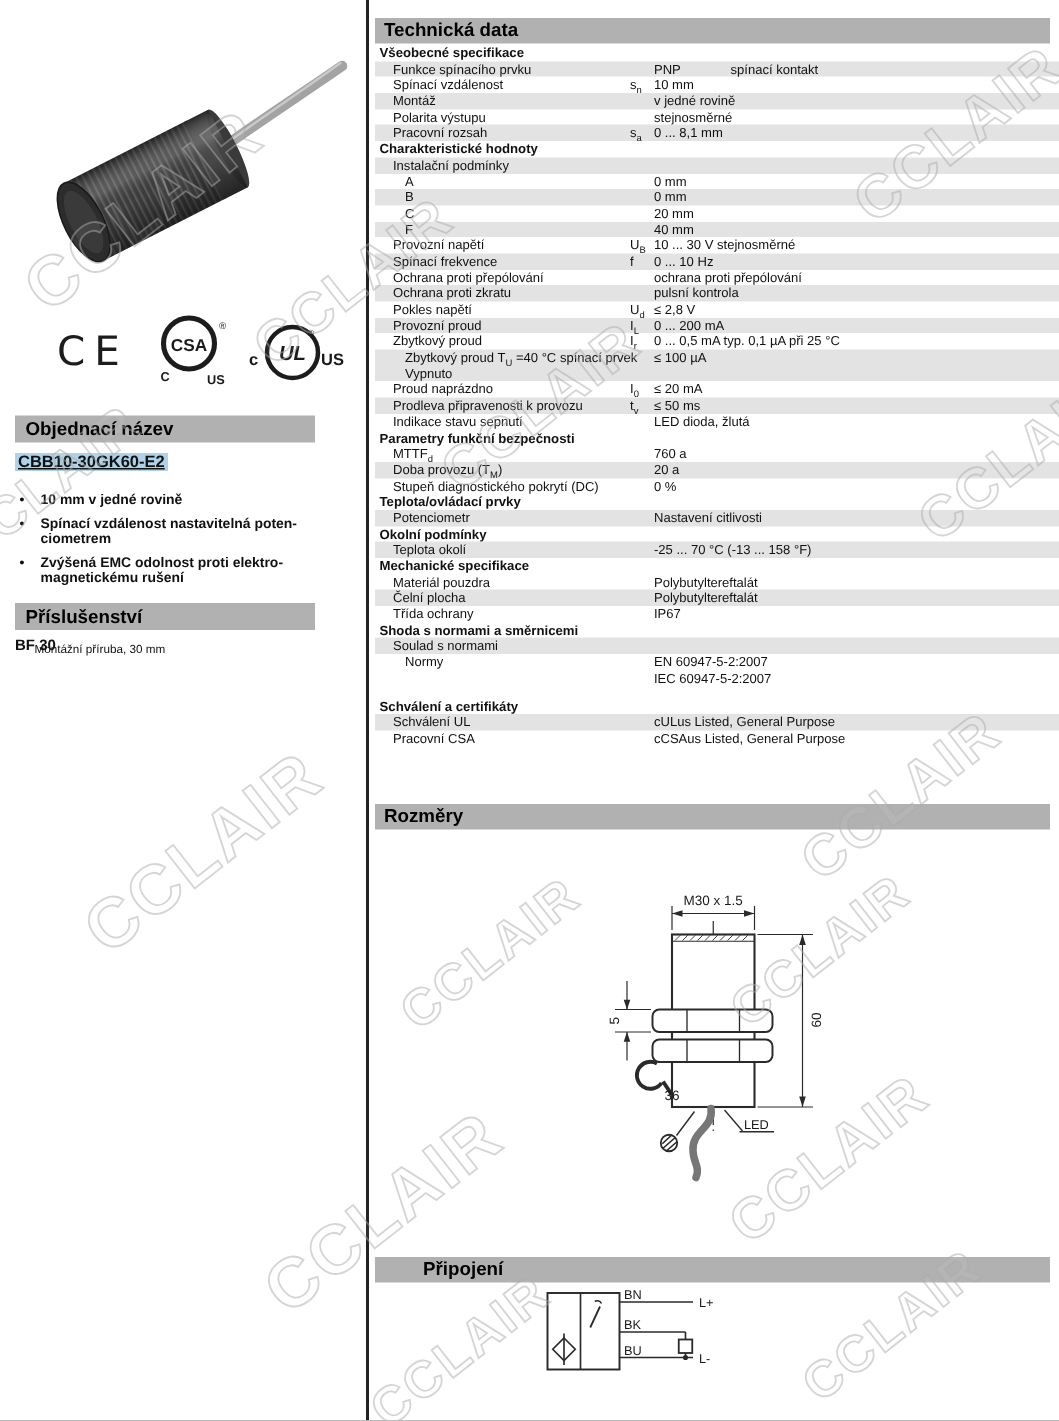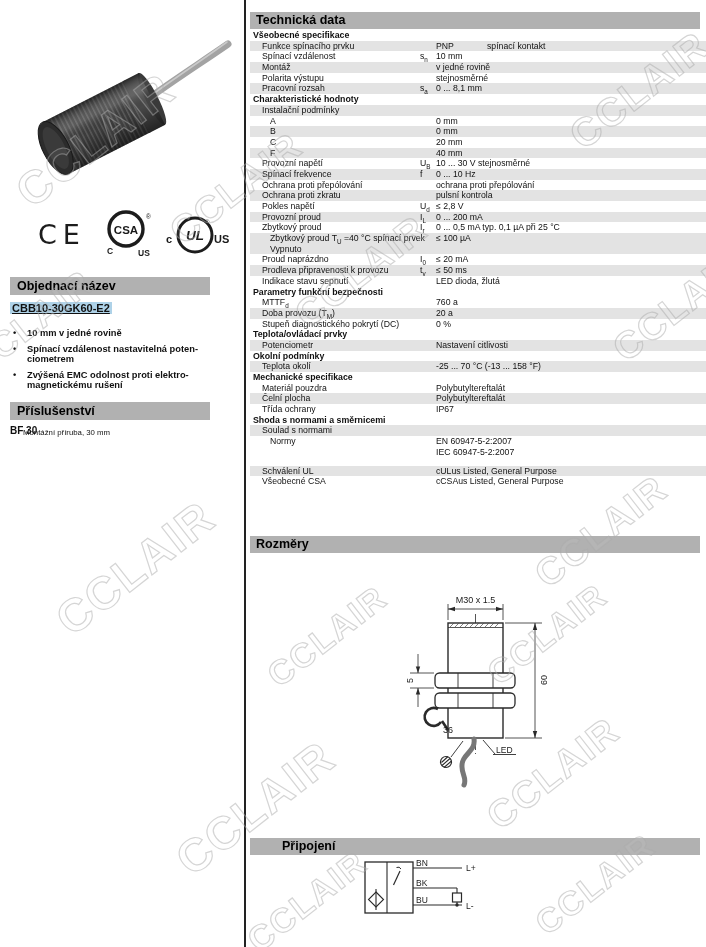--- a/index.html
+++ b/index.html
@@ -273,26 +273,29 @@
       </div>
       <div class="trow shade">
         <span class="lbl">Soulad s normami</span>
       </div>
       <div class="trow" style="height: 21.4px;">
         <span class="lbl ind2">Normy</span>
         <span class="val">EN 60947-5-2:2007</span>
         <span class="val valb">IEC 60947-5-2:2007</span>
       </div>
       <div class="trow tgap"></div>
+      <div class="trow tsec">
+        <span class="slbl">Schválení a certifikáty</span>
+      </div>
       <div class="trow shade">
         <span class="lbl">Schválení UL</span>
         <span class="val">cULus Listed, General Purpose</span>
       </div>
       <div class="trow">
-        <span class="lbl">Všeobecné CSA</span>
+        <span class="lbl">Pracovní CSA</span>
         <span class="val">cCSAus Listed, General Purpose</span>
       </div>
     </div>
 
   <div class="bar bar-big" style="top:536px;">
     <span>Rozměry</span>
   </div>
 
   <svg class="dimfig" width="450" height="278" viewBox="0 0 450 278">
 

